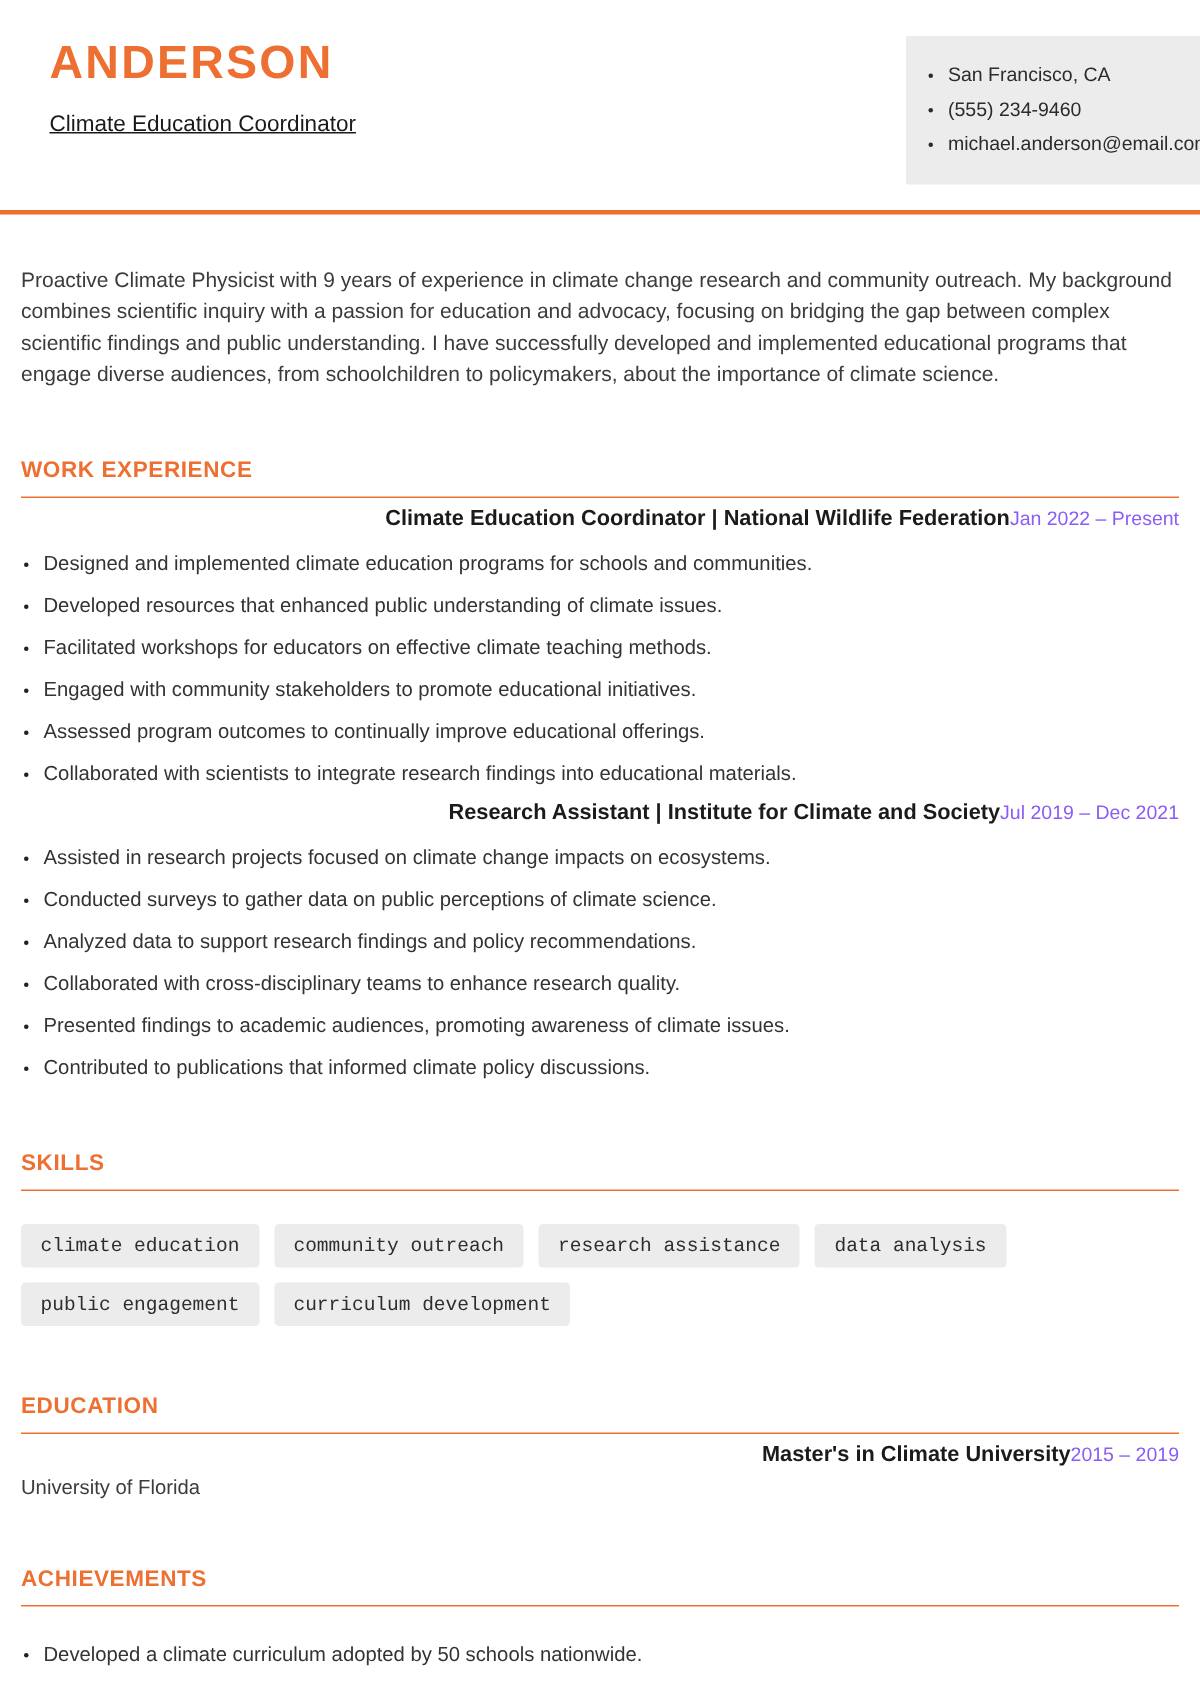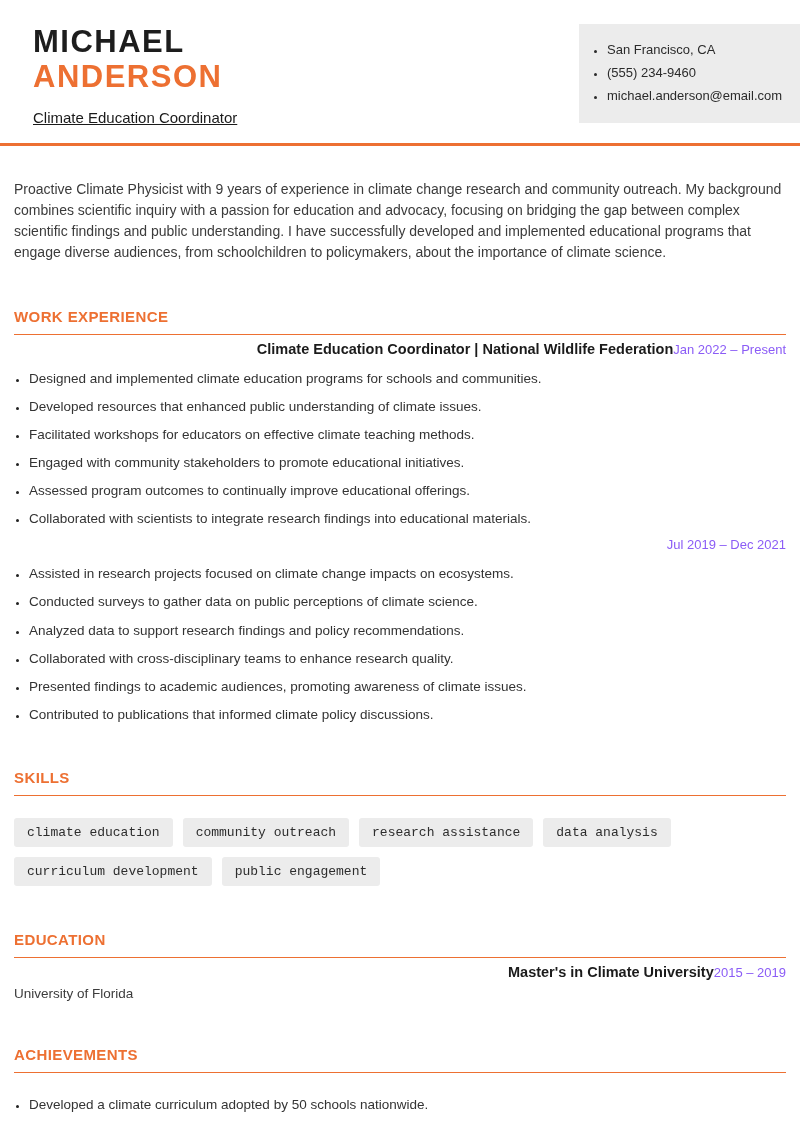--- a/index.html
+++ b/index.html
@@ -30,21 +30,21 @@
   .name .first { display: block; }
   .name .last { display: block; color: var(--accent, #ED7032); }
   .header-job-title {
     margin-top: 15px;
     font-size: 15px;
     color: #1a1a1a;
     text-decoration: underline;
   }
   .contact-box {
     margin-left: auto;
-    width: 221px;
+    width: 196px;
     background: var(--contact-bg, #ECECEC);
     padding: 12px 12px 12px 28px;
     list-style: disc;
   }
   .contact-box li {
     font-size: 13px;
     color: #2b2b2b;
     margin: 5px 0;
     line-height: 1.4;
   }
@@ -122,21 +122,20 @@
   }
 </style>
 </head>
 <body>
 
 <div class="page">
 
   <header class="header">
     <div class="header-left">
       <h1 class="name">
-        <span class="first">MICHAEL</span>
         <span class="last">ANDERSON</span>
       </h1>
       <div class="header-job-title">Climate Education Coordinator</div>
     </div>
     <ul class="contact-box">
         <li>San Francisco, CA</li>
         <li>(555) 234-9460</li>
         <li>michael.anderson@email.com</li>
       </ul>
   </header>
@@ -160,42 +159,43 @@
             <li>Developed resources that enhanced public understanding of climate issues.</li>
             <li>Facilitated workshops for educators on effective climate teaching methods.</li>
             <li>Engaged with community stakeholders to promote educational initiatives.</li>
             <li>Assessed program outcomes to continually improve educational offerings.</li>
             <li>Collaborated with scientists to integrate research findings into educational materials.</li>
           </ul>
       </div>
 
       <div class="job">
         <div class="job-header">
+          <h3>Research Assistant | Institute for Climate and Society</h3>
           <span class="dates">Jul 2019 – Dec 2021</span>
         </div>
         <ul class="bullets">
             <li>Assisted in research projects focused on climate change impacts on ecosystems.</li>
             <li>Conducted surveys to gather data on public perceptions of climate science.</li>
             <li>Analyzed data to support research findings and policy recommendations.</li>
             <li>Collaborated with cross-disciplinary teams to enhance research quality.</li>
             <li>Presented findings to academic audiences, promoting awareness of climate issues.</li>
             <li>Contributed to publications that informed climate policy discussions.</li>
           </ul>
       </div>
     </section>
 
     <section>
       <h2 class="section-title">SKILLS</h2>
       <div class="tags">
           <span class="tag">climate education</span>
           <span class="tag">community outreach</span>
           <span class="tag">research assistance</span>
           <span class="tag">data analysis</span>
+          <span class="tag">public engagement</span>
           <span class="tag">curriculum development</span>
-          <span class="tag">public engagement</span>
         </div>
     </section>
 
     <section>
       <h2 class="section-title">EDUCATION</h2>
       <div class="job-header">
         <h3>Master's in Climate University</h3>
         <span class="dates">2015 – 2019</span>
       </div>
       <div class="school">University of Florida</div>

